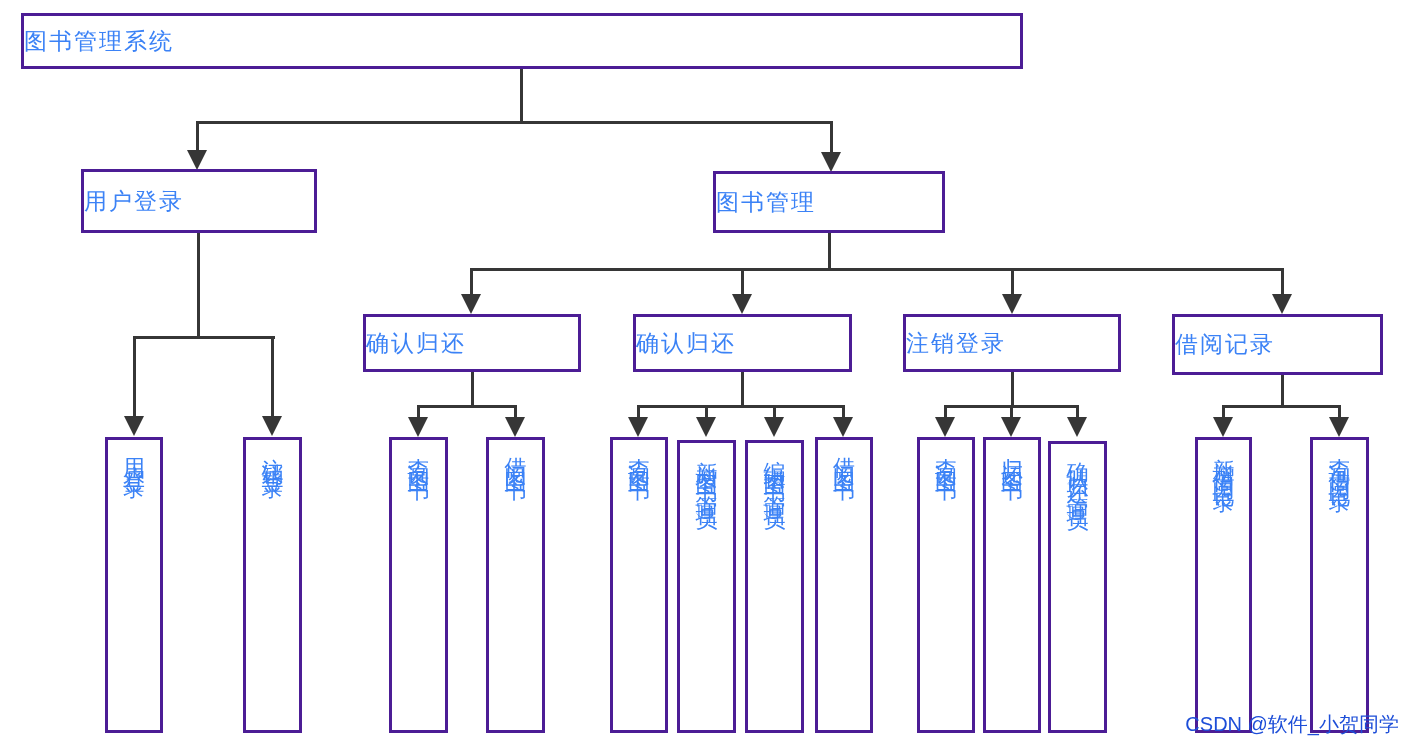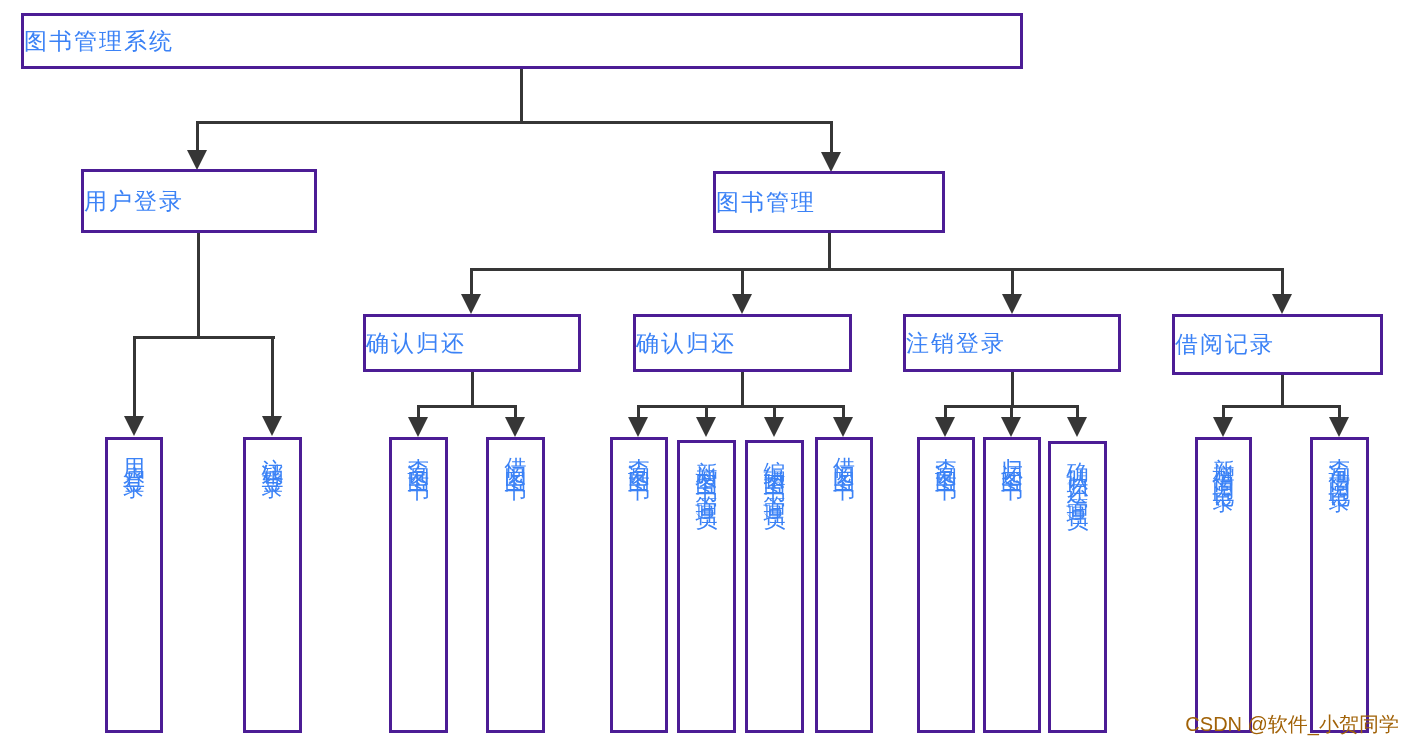--- a/index.html
+++ b/index.html
@@ -35,21 +35,21 @@
     width:0; height:0;
     border-left:10px solid transparent;
     border-right:10px solid transparent;
     border-top:20px solid #363636;
     z-index:1;
   }
   .watermark {
     position:absolute;
     top:711px; right:6px;
     font-size:20px;
-    color:#a16207;
+    color:#1d4ed8;
     white-space:nowrap;
     z-index:5;
   }
 </style>
 </head>
 <body>
 
 <div id="canvas">
 
   <div class="box hbox" style="left:21px;top:13px;width:1002px;height:56px;">

